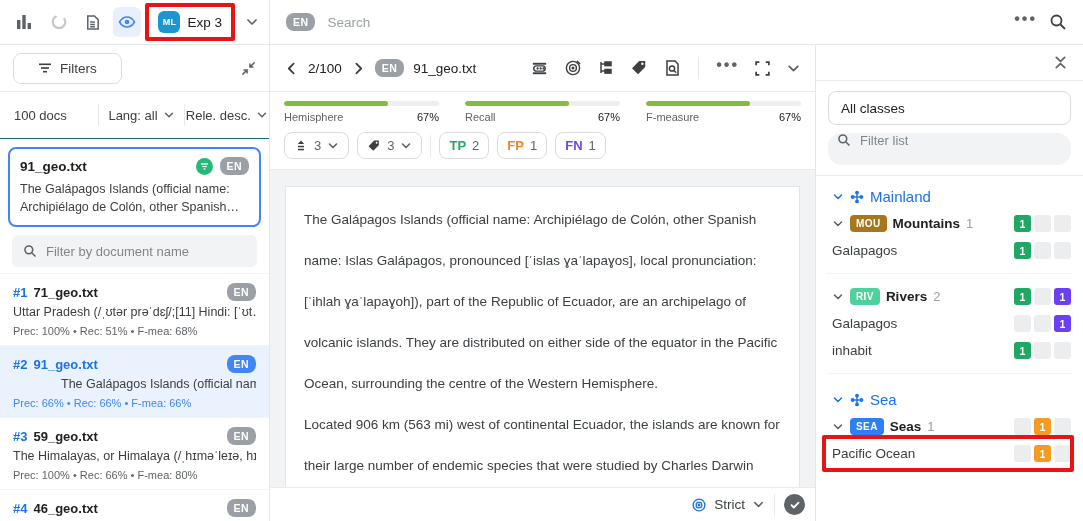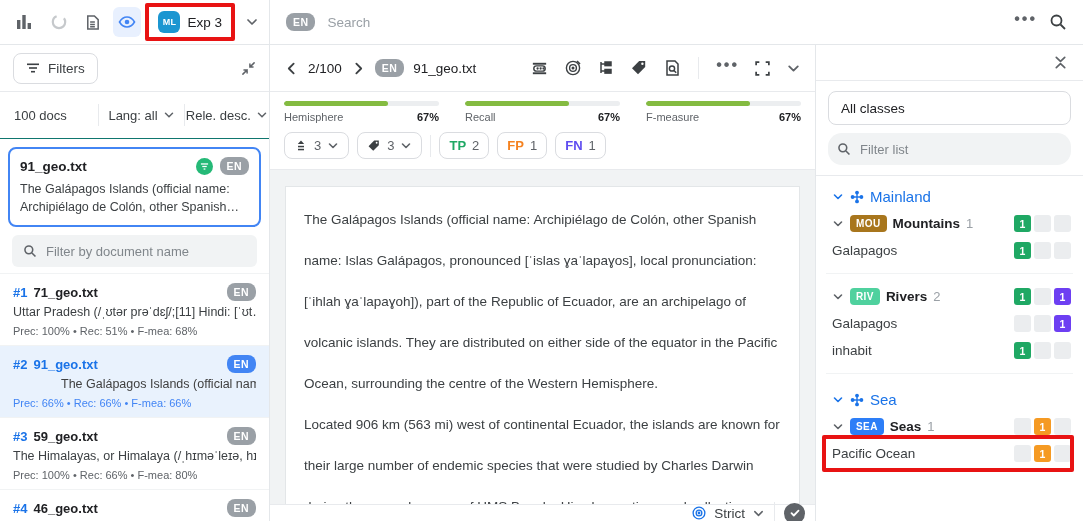--- a/index.html
+++ b/index.html
@@ -25,21 +25,21 @@
   .dots { color:#5f6368; font-weight:bold; font-size:16px; letter-spacing:2px; line-height:10px; padding-bottom:6px; }
 
   
   .body { display:flex; height:476px; }
   .left-panel { width:270px; flex:0 0 270px; border-right:1px solid #e4e7ea; display:flex; flex-direction:column; overflow:hidden; }
   .center-panel { flex:1; min-width:0; display:flex; flex-direction:column; position:relative; }
   .right-panel { width:268px; flex:0 0 268px; border-left:1px solid #e4e7ea; display:flex; flex-direction:column; overflow:hidden; }
 
   
   .filters-bar { height:47px; flex:0 0 47px; border-bottom:1px solid #e8eaed; display:flex; align-items:center; padding:0 13px; }
-  .filters-btn { display:flex; align-items:center; gap:8px; border:1px solid #dadce0; border-radius:8px; padding:7px 12px; font-size:13.5px; color:#3c4043; cursor:pointer; background:#fff; }
+  .filters-btn { display:flex; align-items:center; gap:8px; border:1px solid #dadce0; border-radius:8px; padding:7px 24px; font-size:13.5px; color:#3c4043; cursor:pointer; background:#fff; }
   .shrink-ic { margin-left:auto; }
   .stats-bar { height:47px; flex:0 0 47px; border-bottom:1px solid #0f766e; display:flex; align-items:center; font-size:13px; color:#3c4043; }
   .stats-seg { flex:1; display:flex; align-items:center; justify-content:center; gap:5px; white-space:nowrap; }
   .stats-seg:first-child { justify-content:flex-start; padding-left:14px; }
   .stat-div { width:1px; height:22px; background:#e8eaed; }
   .selected-card { margin:8px 8px 4px; border:2px solid #4285f4; border-radius:8px; padding:8px 10px 9px; background:#fff; }
   .card-head { display:flex; align-items:center; gap:7px; }
   .card-name { font-weight:bold; font-size:13.5px; }
   .grow { flex:1; }
   .green-filter { width:17px; height:17px; border-radius:50%; background:#25b977; display:flex; align-items:center; justify-content:center; }
@@ -67,39 +67,39 @@
   .vh-icons { margin-left:auto; display:flex; align-items:center; gap:15px; }
   .vh-icons .vdiv { margin:0 2px; }
   .vdiv { width:1px; height:22px; background:#e8eaed; }
   .icon-btn { display:flex; align-items:center; justify-content:center; cursor:pointer; }
   .metrics-row { display:flex; gap:26px; padding:9px 14px 3px; flex:0 0 auto; }
   .metric { flex:1; }
   .mbar { height:5px; background:#eceef0; border-radius:3px; overflow:hidden; }
   .mfill { height:100%; background:#84bb41; border-radius:3px; }
   .minfo { display:flex; justify-content:space-between; margin-top:5px; font-size:11px; }
   .mlabel { color:#5f6368; }
-  .mvalue { color:#202124; font-weight:bold; }
+  .mvalue { color:#202124; font-weight:normal; }
   .chips-row { display:flex; align-items:center; gap:8px; padding:6px 14px 10px; flex:0 0 auto; }
   .chip { display:flex; align-items:center; gap:6px; border:1px solid #dadce0; border-radius:8px; padding:5px 9px; font-size:13px; color:#3c4043; background:#fff; cursor:pointer; }
   .chip .cnt, .chip .cnt2 { color:#5f6368; }
   .rlabel { font-weight:bold; }
   .doc-area { flex:1; background:#f1f3f4; border-top:1px solid #e8eaed; padding:16px 15px 0; overflow:hidden; }
   .document-card { background:#fff; border:1px solid #e3e6e8; height:100%; padding:12px 18px; font-size:13.5px; color:#3c4043; overflow:hidden; }
   .document-card p { line-height:41px; }
-  .viewer-footer { position:absolute; left:0; right:0; bottom:0; height:17px; background:#fff; border-top:1px solid #e8eaed; display:flex; align-items:center; justify-content:flex-end; gap:9px; padding:0 10px; z-index:3; }
+  .viewer-footer { position:absolute; left:0; right:0; bottom:0; height:34px; background:#fff; border-top:1px solid #e8eaed; display:flex; align-items:center; justify-content:flex-end; gap:9px; padding:0 10px; z-index:3; }
   .strict-dd { display:flex; align-items:center; gap:7px; cursor:pointer; font-size:13.5px; color:#3c4043; }
   .check-circle { width:21px; height:21px; border-radius:50%; background:#5f6368; display:flex; align-items:center; justify-content:center; }
 
   
   .tabs-row { height:47px; flex:0 0 47px; border-bottom:1px solid #e8eaed; display:flex; align-items:center; justify-content:space-between; padding:0 18px; }
   .tab { font-size:13.5px; color:#3c4043; padding:6px 13px; border-radius:15px; cursor:pointer; white-space:nowrap; }
   .tab.active { background:#e8f0fe; color:#1a73e8; }
   .collapse-row { height:36px; flex:0 0 36px; border-bottom:1px solid #e8eaed; display:flex; align-items:center; justify-content:flex-end; padding:0 15px; }
   .class-select { margin:10px 12px 8px; height:34px; flex:0 0 34px; border:1px solid #dadce0; border-radius:8px; display:flex; align-items:center; padding:0 12px; font-size:13.5px; color:#202124; cursor:pointer; }
-  .list-filter { margin:0 12px 10px; height:32px; flex:0 0 32px; background:#f1f3f4; border-radius:14px; display:flex; align-items:center; gap:9px; padding:0 9px; }
+  .list-filter { margin:0 12px 10px; height:32px; flex:0 0 32px; background:#f1f3f4; border-radius:14px; display:flex; align-items:flex-start; gap:9px; padding:0 9px; }
   .list-filter input { border:none; outline:none; background:transparent; font-size:13px; flex:1; font-family:inherit; }
   .list-filter input::placeholder { color:#80868b; }
   .tree { flex:1; border-top:1px solid #e8eaed; padding:7px 10px 0; overflow:visible; }
   .tree-row { height:27px; display:flex; align-items:center; gap:6px; padding-left:6px; cursor:pointer; position:relative; }
   .tree-row.group { color:#1a73e8; font-size:15px; }
   .class-badge { color:#fff; font-weight:bold; font-size:10px; padding:3px 6px; border-radius:4px; letter-spacing:.4px; }
   .cls-label { font-weight:bold; font-size:13.5px; color:#202124; }
   .cls-count { color:#9aa0a6; font-size:13px; }
   .item-label { font-size:13.5px; color:#3c4043; }
   .badge-cells { margin-left:auto; display:flex; gap:3px; padding-right:2px; }

